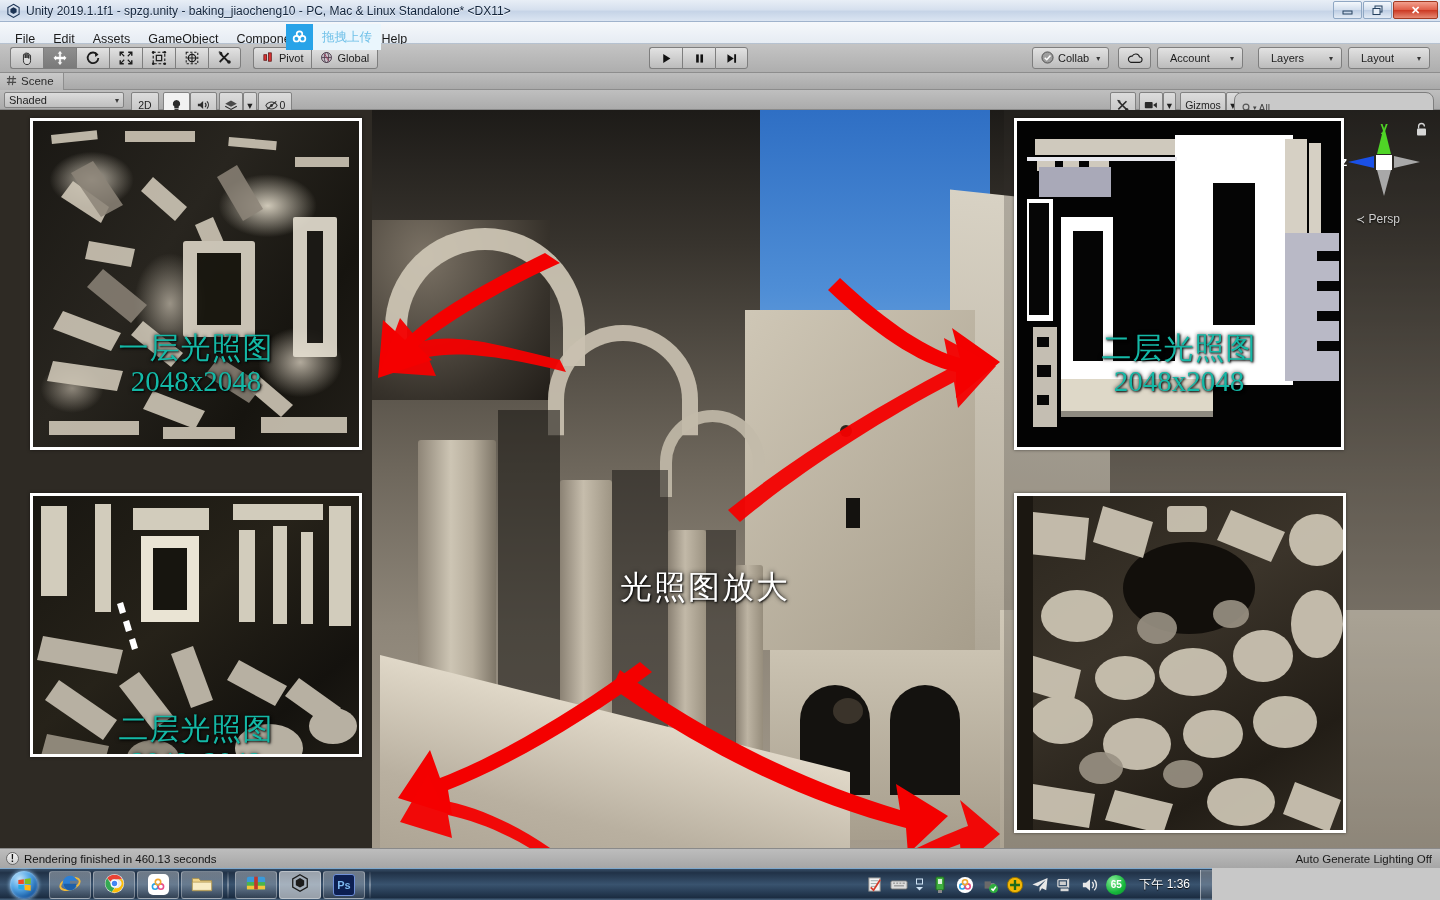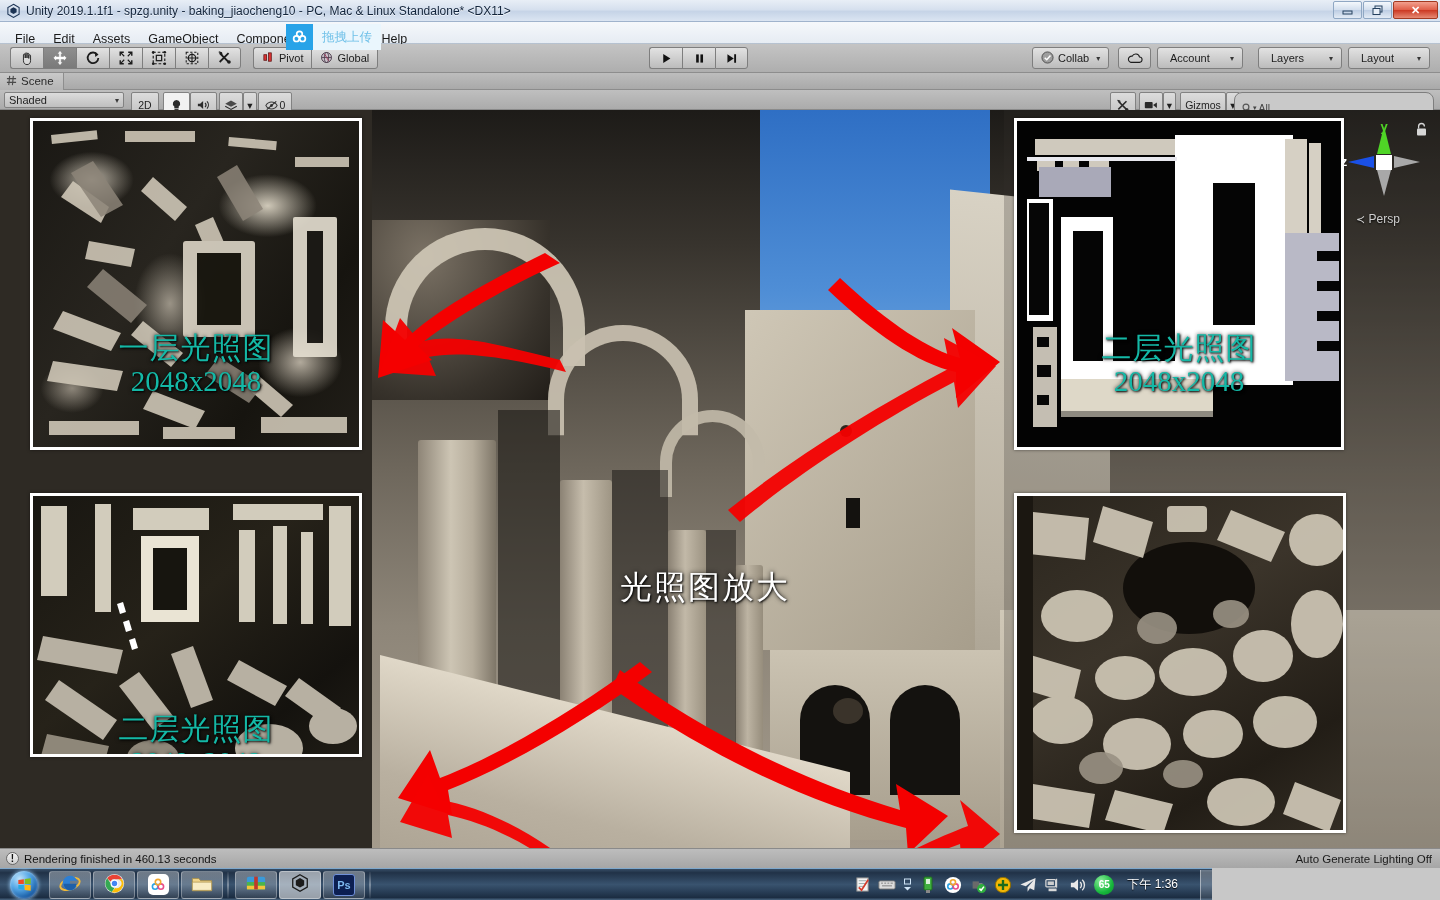--- a/index.html
+++ b/index.html
@@ -223,21 +223,21 @@
     display:flex;align-items:center;justify-content:center;
   }
   .tb-item{
     width:42px;height:28px;margin-left:2px;border-radius:3px;
     background:linear-gradient(to bottom, rgba(255,255,255,.36), rgba(255,255,255,.10));
     border:1px solid rgba(255,255,255,.30);
     display:flex;align-items:center;justify-content:center;
   }
   .tb-divider{ width:2px;height:26px;margin:0 4px;
     background:linear-gradient(to bottom,rgba(255,255,255,.05),rgba(255,255,255,.35),rgba(255,255,255,.05)); }
-  #tray{ margin-left:auto; display:flex; align-items:center; gap:7px; padding-right:12px; }
+  #tray{ margin-left:auto; display:flex; align-items:center; gap:7px; padding-right:0; }
   #tray .tico{ width:18px;height:18px;display:flex;align-items:center;justify-content:center; }
   #clock{ color:#fff; font-size:12px; padding:0 10px 0 6px; text-shadow:0 1px 1px #000; white-space:nowrap; }
   #show-desktop{ width:12px;height:30px;
     background:linear-gradient(to bottom,rgba(255,255,255,.30),rgba(255,255,255,.10));
     border-left:1px solid rgba(255,255,255,.45); }
   .badge-65{
     width:20px;height:20px;border-radius:50%;
     background:radial-gradient(circle at 35% 30%, #8bef9c, #17b83c 60%, #0d8a2a 100%);
     color:#fff;font-size:10px;font-weight:bold;
     display:flex;align-items:center;justify-content:center;

